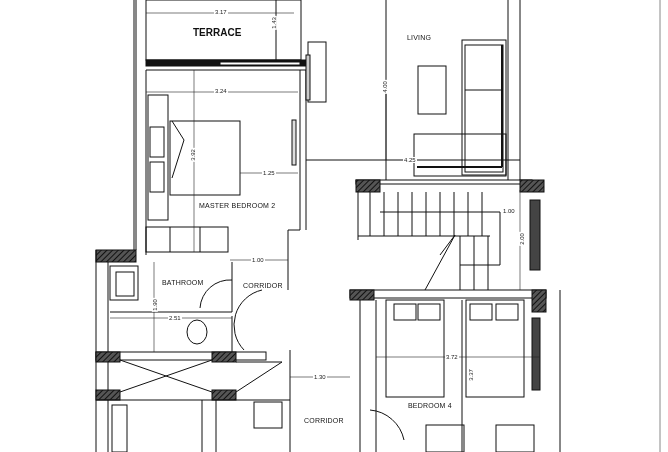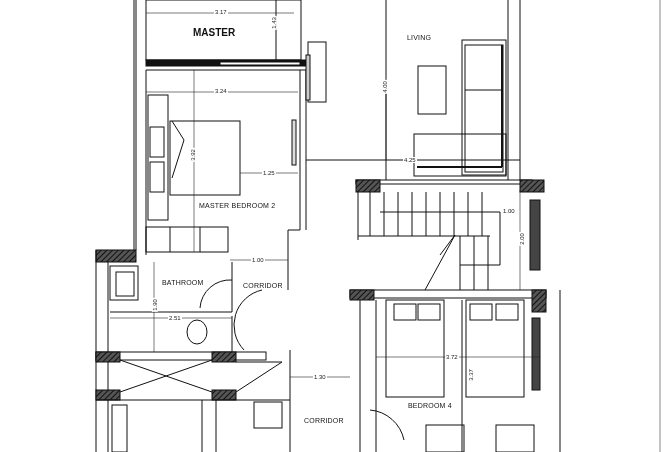--- a/index.html
+++ b/index.html
@@ -146,21 +146,21 @@
     <line x1="386" y1="90" x2="386" y2="160"></line>
     <line x1="230" y1="260" x2="288" y2="260"></line>
     <line x1="110" y1="318" x2="232" y2="318"></line>
     <line x1="154" y1="262" x2="154" y2="352"></line>
     <line x1="290" y1="377" x2="350" y2="377"></line>
     <line x1="376" y1="357" x2="540" y2="357"></line>
     <line x1="520" y1="190" x2="520" y2="290"></line>
   </g>
 </svg>
 
-<div class="lbl room-big" style="left:193px;top:27px;">MASTER</div>
+<div class="lbl room-big" style="left:193px;top:27px;">TERRACE</div>
 <div class="lbl room" style="left:407px;top:34px;">LIVING</div>
 <div class="lbl room" style="left:199px;top:202px;">MASTER BEDROOM 2</div>
 <div class="lbl room" style="left:162px;top:279px;">BATHROOM</div>
 <div class="lbl room" style="left:243px;top:282px;">CORRIDOR</div>
 <div class="lbl room" style="left:304px;top:417px;">CORRIDOR</div>
 <div class="lbl room" style="left:408px;top:402px;">BEDROOM 4</div>
 
 <div class="lbl dim" style="left:214px;top:9px;">3.17</div>
 <div class="lbl dim vdim" style="left:267px;top:20px;">1.43</div>
 <div class="lbl dim" style="left:214px;top:88px;">3.24</div>

